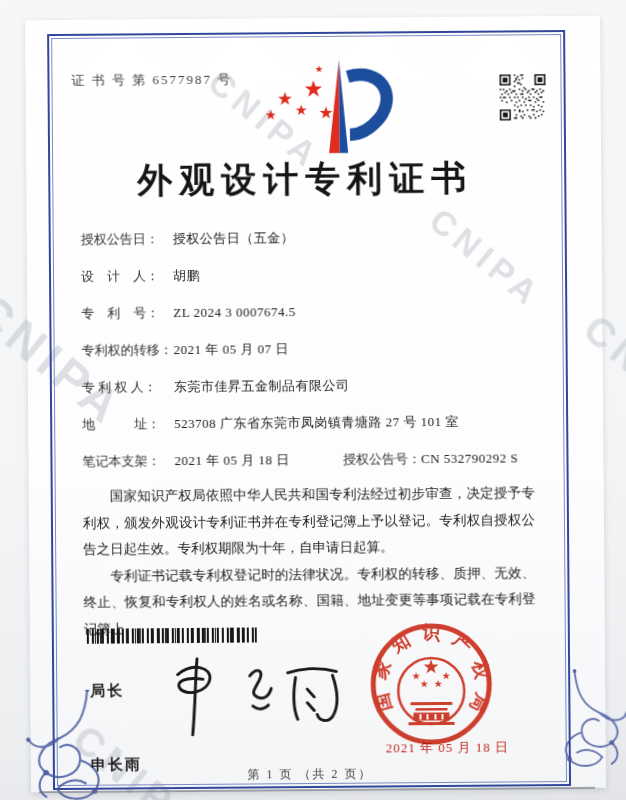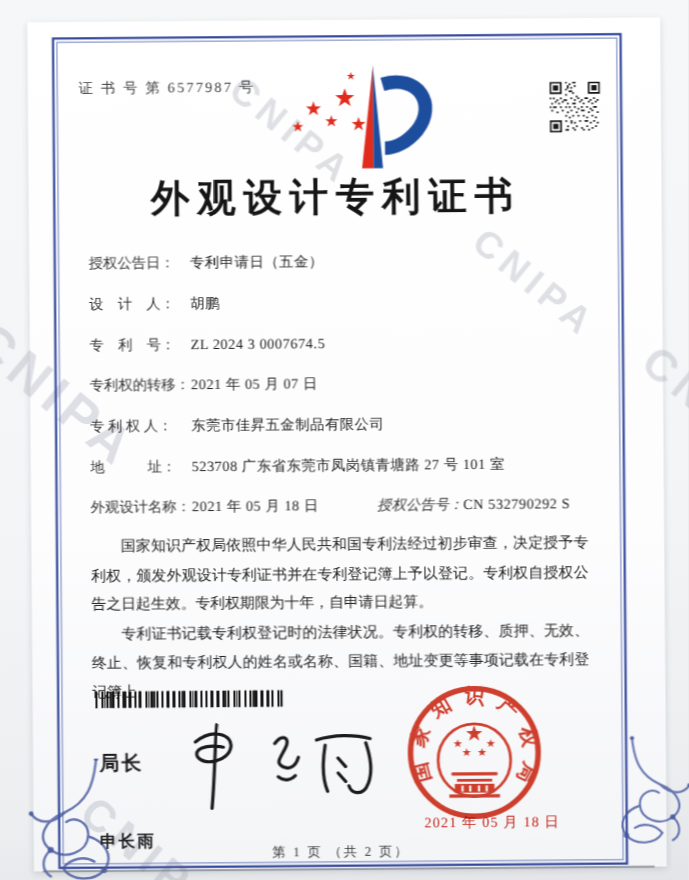--- a/index.html
+++ b/index.html
@@ -30,37 +30,37 @@
   .qr{position:absolute;left:502px;top:76px;}
   .title{
     position:absolute;left:50px;top:156px;width:514px;text-align:center;
     font-size:35px;font-weight:700;letter-spacing:7px;color:#151515;
   }
   
   .fields{position:absolute;left:82px;top:228px;width:452px;}
   .frow{margin-bottom:17px;font-size:13px;color:#2c2c2c;line-height:20px;white-space:nowrap;}
   .flabel{display:inline-block;min-width:92px;color:#333;}
   .fvalue{letter-spacing:.5px;color:#222;}
-  .grant-label{margin-left:50px;color:#333;font-style:italic;}
+  .grant-label{margin-left:50px;color:#333;}
   
   .body-text{
     position:absolute;left:82px;top:482px;width:452px;font-size:13.5px;line-height:26.5px;
     text-align:justify;color:#222;
   }
   .body-text p{margin:0;text-indent:2em;}
   
   .barcode{
     position:absolute;left:85px;top:627px;width:170px;height:15px;
     background:
       repeating-linear-gradient(90deg,#161616 0 2px,transparent 2px 5px),
       repeating-linear-gradient(90deg,#161616 0 1px,transparent 1px 8px),
       repeating-linear-gradient(90deg,#2e2e2e 0 2px,transparent 2px 13px);
   }
   
-  .signer-title{position:absolute;left:88px;top:680px;font-size:18px;font-weight:600;color:#1c1c1c;font-family:"Liberation Sans",sans-serif;letter-spacing:2px;}
+  .signer-title{position:absolute;left:88px;top:680px;font-size:15px;font-weight:600;color:#1c1c1c;font-family:"Liberation Sans",sans-serif;letter-spacing:2px;}
   .signer-name{position:absolute;left:88px;top:710px;font-size:15px;font-weight:600;color:#1c1c1c;font-family:"Liberation Sans",sans-serif;letter-spacing:2px;margin-top:44px;}
   .signature{position:absolute;left:158px;top:645px;}
   
   .seal{position:absolute;left:364px;top:620px;mix-blend-mode:multiply;opacity:.93;}
   .seal-date{position:absolute;left:383px;top:740px;font-size:13px;color:#c3271c;letter-spacing:1px;white-space:nowrap;}
   
   .footer{position:absolute;left:50px;top:766px;width:514px;text-align:center;font-size:12px;letter-spacing:2px;color:#3a3a3a;}
   
   .flourish{position:absolute;pointer-events:none;}
   .flourish.left{left:18px;top:688px;}
@@ -145,39 +145,39 @@
         <path fill-rule="evenodd" d="M0,22h7v7h-7z M1,23h5v5h-5z"></path>
           <rect x="2" y="24" width="3" height="3"></rect>
         <path d="M9 0h1v1h-1zM11 1h1v1h-1zM13 0h2v1h-2zM10 2h1v2h-1zM12 3h1v1h-1zM14 2h1v1h-1zM9 4h1v1h-1zM11 5h2v1h-2zM13 6h1v1h-1zM9 7h1v1h-1zM15 8h1v1h-1zM0 9h1v1h-1zM2 9h1v1h-1zM4 10h1v1h-1zM6 9h1v1h-1zM8 10h2v1h-2zM12 9h1v1h-1zM14 10h1v1h-1zM16 9h1v1h-1zM18 10h1v1h-1zM20 9h2v1h-2zM23 10h1v1h-1zM25 9h1v1h-1zM27 10h1v1h-1zM1 12h1v1h-1zM3 11h1v1h-1zM5 12h1v1h-1zM7 11h1v1h-1zM10 12h1v1h-1zM13 12h2v1h-2zM17 11h1v1h-1zM19 12h1v1h-1zM22 11h1v1h-1zM24 12h1v1h-1zM26 11h1v1h-1zM0 14h1v1h-1zM2 14h2v1h-2zM6 14h1v1h-1zM9 14h1v1h-1zM11 14h1v1h-1zM14 14h1v1h-1zM16 15h1v1h-1zM18 14h1v1h-1zM21 14h1v1h-1zM23 15h1v1h-1zM25 14h2v1h-2zM1 16h1v1h-1zM4 17h1v1h-1zM7 16h1v1h-1zM10 17h1v1h-1zM12 16h1v1h-1zM15 17h1v1h-1zM18 16h2v1h-2zM22 17h1v1h-1zM24 16h1v1h-1zM27 17h1v1h-1zM9 19h1v1h-1zM11 20h1v1h-1zM13 19h1v1h-1zM16 19h1v1h-1zM19 19h1v1h-1zM21 20h1v1h-1zM24 19h1v1h-1zM26 20h1v1h-1zM9 22h1v1h-1zM12 22h1v2h-1zM14 23h1v1h-1zM17 22h1v1h-1zM20 22h2v1h-2zM23 23h1v1h-1zM25 22h1v1h-1zM27 23h1v1h-1zM10 25h1v1h-1zM13 26h1v1h-1zM15 25h1v1h-1zM18 26h1v1h-1zM21 25h1v1h-1zM24 26h1v1h-1zM26 25h1v1h-1zM9 27h2v1h-2zM14 27h1v1h-1zM19 27h1v1h-1zM22 27h1v1h-1z"></path>
       </g>
     </svg>
 
     <div class="title">外观设计专利证书</div>
 
     <div class="fields">
       <div class="frow">
-        <span class="flabel">授权公告日：</span><span class="fvalue">专利申请日（五金）</span>
+        <span class="flabel">授权公告日：</span><span class="fvalue">授权公告日（五金）</span>
       </div>
       <div class="frow">
         <span class="flabel">设　计　人：</span><span class="fvalue">胡鹏</span>
       </div>
       <div class="frow">
         <span class="flabel">专　利　号：</span><span class="fvalue">ZL 2024 3 0007674.5</span>
       </div>
       <div class="frow">
         <span class="flabel">专利权的转移：</span><span class="fvalue">2021 年 05 月 07 日</span>
       </div>
       <div class="frow">
         <span class="flabel">专 利 权 人：</span><span class="fvalue">东莞市佳昇五金制品有限公司</span>
       </div>
       <div class="frow">
         <span class="flabel">地　　　址：</span><span class="fvalue">523708 广东省东莞市凤岗镇青塘路 27 号 101 室</span>
       </div>
       <div class="frow">
-        <span class="flabel">外观设计名称：</span><span class="fvalue">2021 年 05 月 18 日</span>
+        <span class="flabel">笔记本支架：</span><span class="fvalue">2021 年 05 月 18 日</span>
         <span class="grant-label">授权公告号：</span><span class="fvalue">CN 532790292 S</span>
       </div>
     </div>
 
     <div class="body-text">
       <p>国家知识产权局依照中华人民共和国专利法经过初步审查，决定授予专利权，颁发外观设计专利证书并在专利登记簿上予以登记。专利权自授权公告之日起生效。专利权期限为十年，自申请日起算。</p>
       <p>专利证书记载专利权登记时的法律状况。专利权的转移、质押、无效、终止、恢复和专利权人的姓名或名称、国籍、地址变更等事项记载在专利登记簿上。</p>
     </div>
 
     <div class="barcode"></div>

